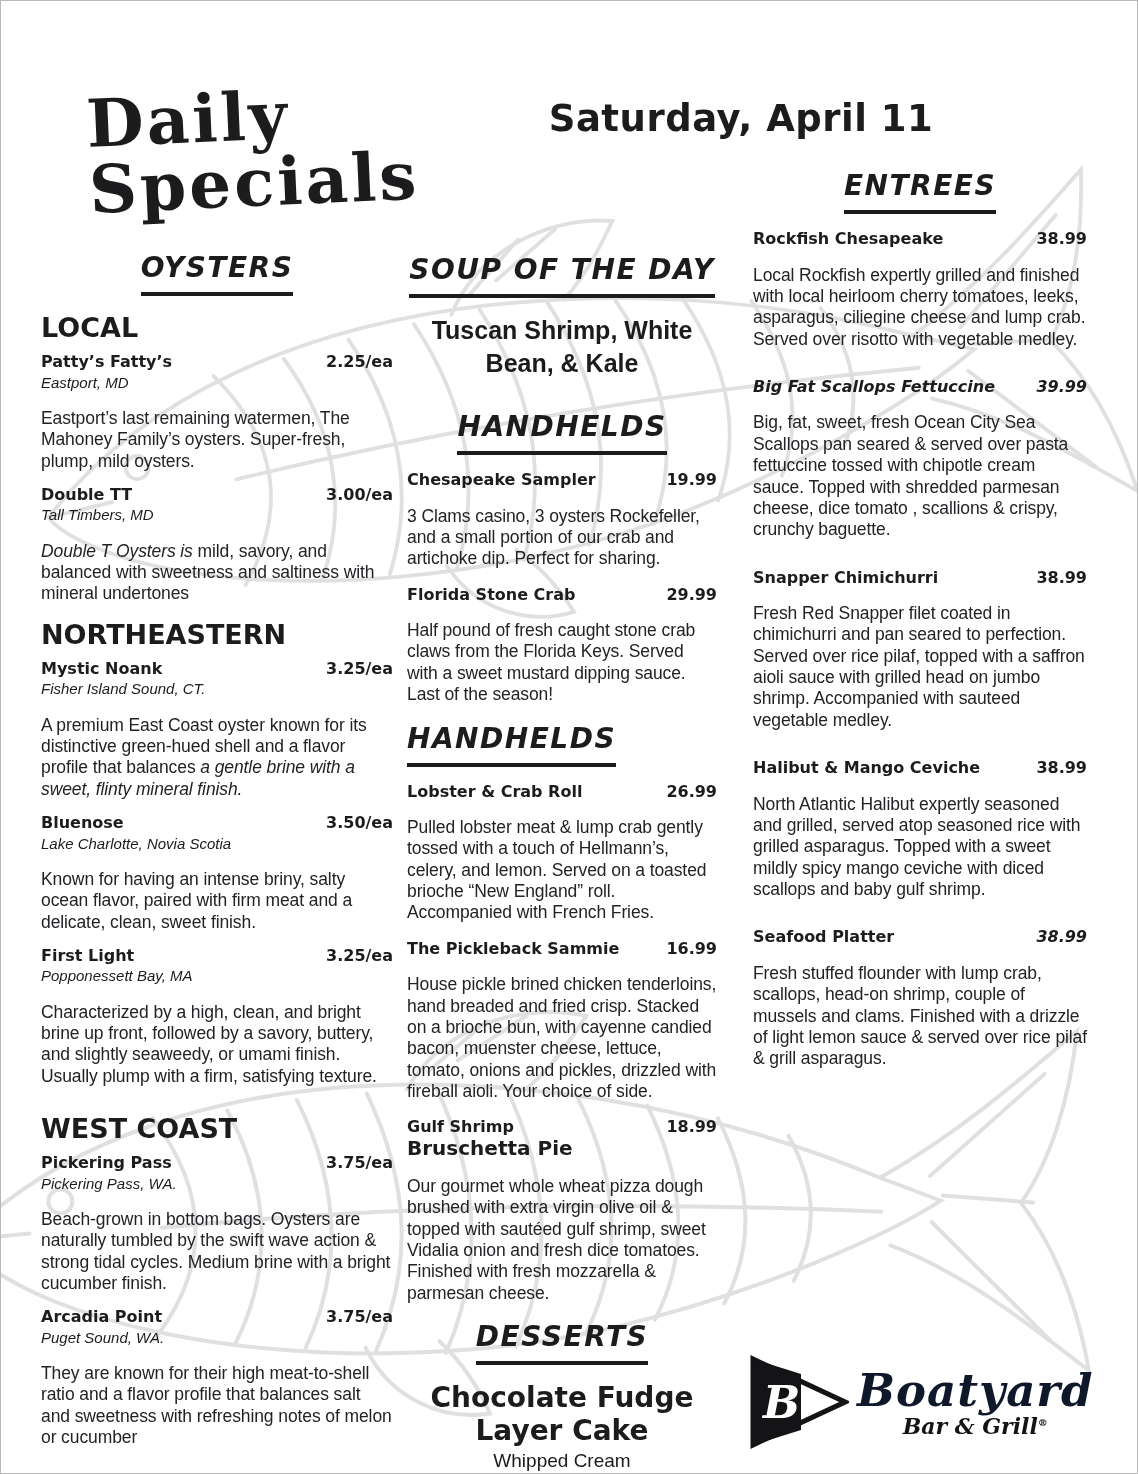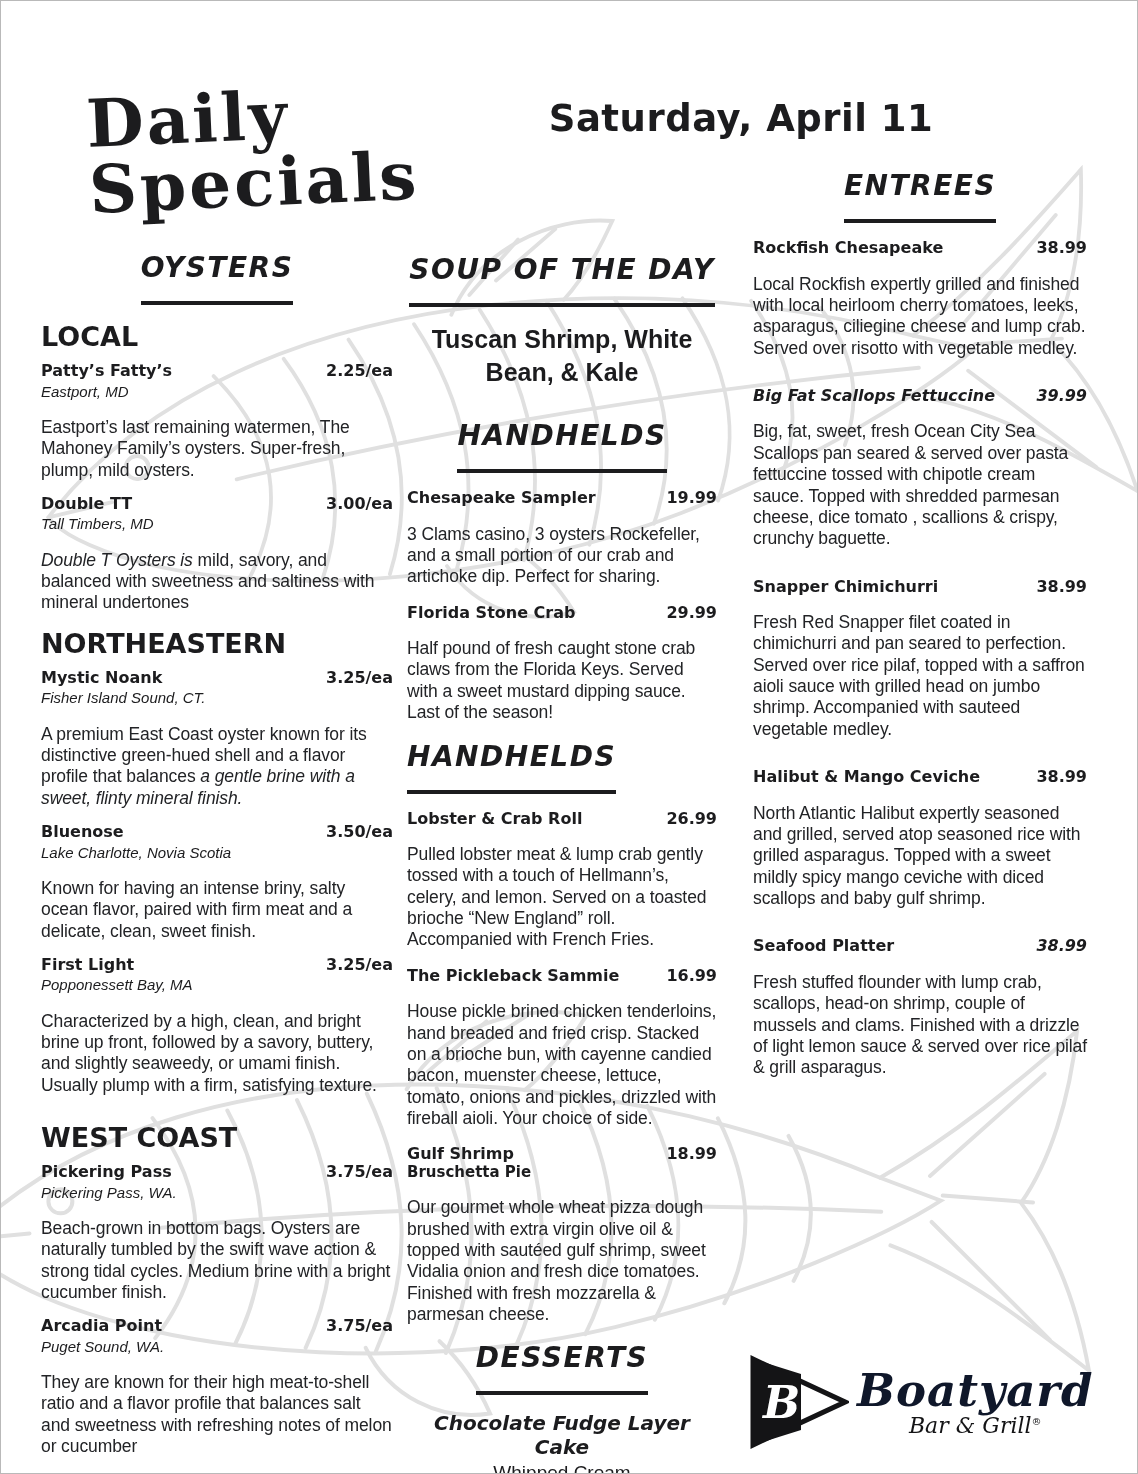--- a/index.html
+++ b/index.html
@@ -40,21 +40,21 @@
   .col2 { left: 406px; top: 252px; width: 310px; }
   .col3 { left: 752px; top: 168px; width: 334px; }
 
   .sec {
     font-family: "DejaVu Sans", sans-serif;
     font-weight: bold; font-style: italic;
     font-size: 28px; letter-spacing: 1.5px;
     text-align: center;
     margin: 0 0 16px 0;
   }
-  .sec > span { display:inline-block; border-bottom: 4px solid currentColor; padding-bottom: 17px; }
+  .sec > span { display:inline-block; border-bottom: 4px solid currentColor; padding-bottom: 8px; }
   .sec.left { text-align: left; margin-top: 14px; }
 
   .group-h {
     font-family: "DejaVu Sans", sans-serif;
     font-weight: bold;
     font-size: 27px;
     margin: 2px 0 10px 0;
   }
   .group-h.gap { margin-top: 26px; }
 
@@ -64,53 +64,53 @@
 
   .mi-head {
     display: flex; justify-content: space-between; align-items: baseline;
     font-family: "DejaVu Sans", sans-serif;
     font-weight: bold; font-size: 16px; line-height: 1.16;
   }
   .mi-head.italic { font-style: italic; }
   .price-italic { font-style: italic; }
   .name-line2 {
     font-family: "DejaVu Sans", sans-serif;
-    font-weight: bold; font-size: 15px; line-height: 1.16;
+    font-weight: bold; font-size: 20px; line-height: 1.16;
   }
   .origin { font-style: italic; font-size: 15px; line-height: 1.22; margin-top: 2px; }
   .desc   { font-size: 17.5px; line-height: 1.22; margin-top: 16px; letter-spacing: -0.1px; color:#222326; }
   .it { font-style: italic; }
 
   .soup-name {
     text-align: center;
     font-family: Liberation Sans, sans-serif;
     font-weight: bold; font-size: 25px; line-height: 1.32;
     margin: 4px 0 30px 0;
   }
   .dessert-name {
     text-align: center;
     font-family: "DejaVu Sans", sans-serif;
-    font-weight: bold; font-size: 20px; margin-top: 12px; font-style: italic;
+    font-weight: bold; font-size: 28px; margin-top: 12px;
   }
   .dessert-sub { text-align: center; font-size: 19px; margin-top: 3px; }
 
   .logo {
     position: absolute; left: 748px; top: 1352px;
     display: flex; align-items: center; gap: 8px;
   }
   .logo-text { display: flex; flex-direction: column; align-items: center; }
   .logo-name {
     font-family: "DejaVu Serif", serif;
     font-weight: bold; font-style: italic;
     font-size: 45px; line-height: 1.0; letter-spacing: 1px;
     color: #0f172a;
   }
   .logo-sub {
     font-family: "DejaVu Serif", serif;
-    font-weight: normal; font-style: italic;
+    font-weight: bold; font-style: italic;
     font-size: 22px; line-height: 1.0; margin-top: 2px;
     color: #141416;
   }
   .logo-sub sup { font-size: 10px; }
 </style>
 </head>
 <body>
 
 <div class="page">
 

